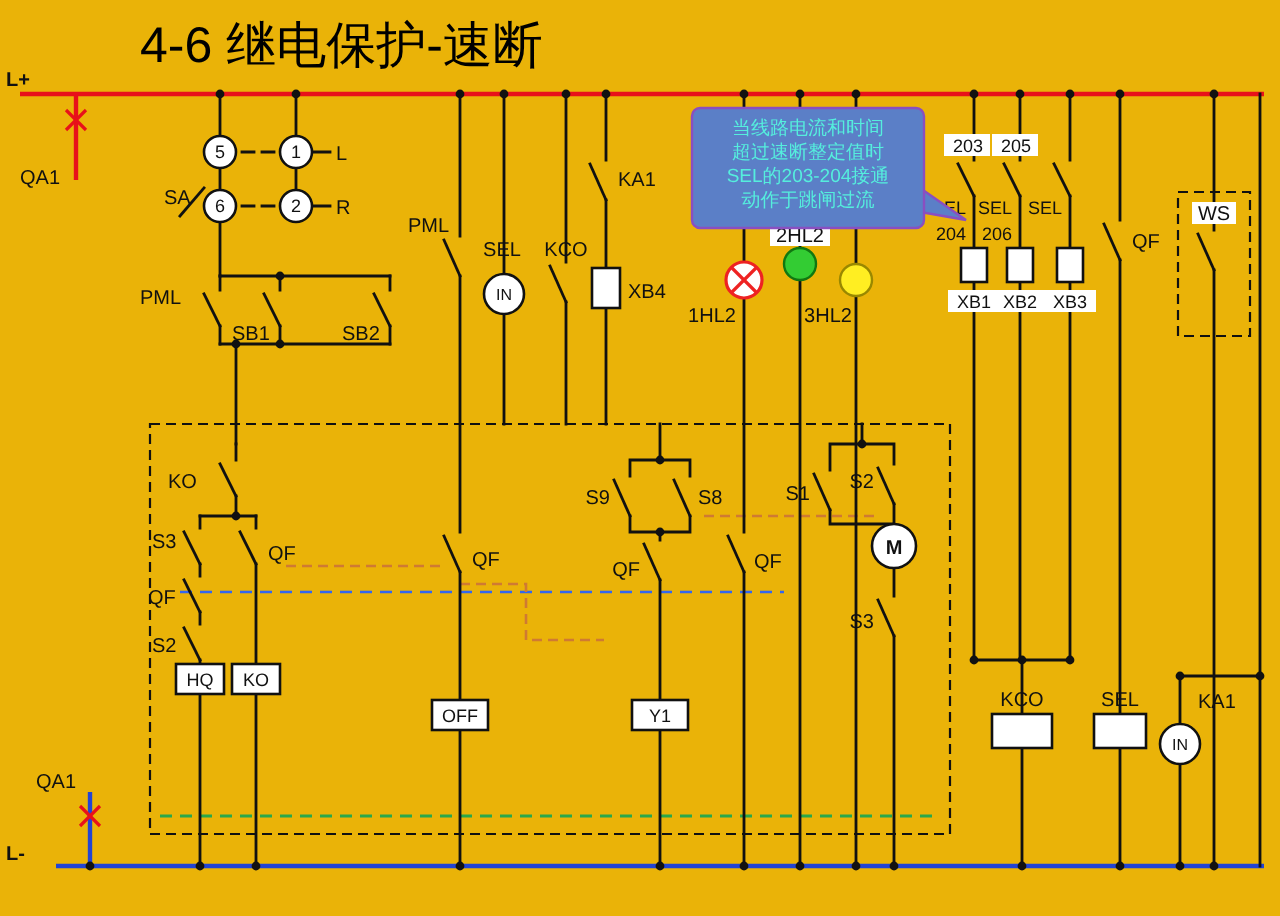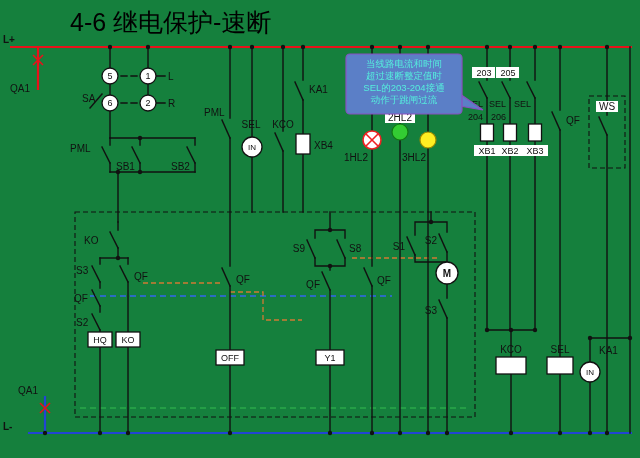--- a/index.html
+++ b/index.html
@@ -1,16 +1,16 @@
 <!DOCTYPE html>
 <html><head>
 <meta charset="utf-8">
 <style>
   html,body{margin:0;padding:0;background:#fff;}
-  .stage{width:640px;height:458px;position:relative;background:#15803d;overflow:hidden;}
+  .stage{width:640px;height:458px;position:relative;background:#eab308;overflow:hidden;}
   svg{display:block;}
   .w{stroke:#111;stroke-width:1.4;fill:none;stroke-linecap:square;}
   .rr{stroke:#e8111a;stroke-width:2.2;fill:none;}
   .br{stroke:#2244d4;stroke-width:2.2;fill:none;}
   .cx{stroke:#e8111a;stroke-width:1.6;fill:none;}
   .bx{fill:#fff;stroke:#111;stroke-width:1.3;}
   .dsh{fill:none;stroke:#111;stroke-width:1.1;stroke-dasharray:5 3;}
   .do{stroke:#cf7a33;stroke-width:1.3;fill:none;stroke-dasharray:5 3;}
   .db{stroke:#3366ee;stroke-width:1.3;fill:none;stroke-dasharray:6 4;}
   .dg{stroke:#2aa84a;stroke-width:1.5;fill:none;stroke-dasharray:6 4;}

